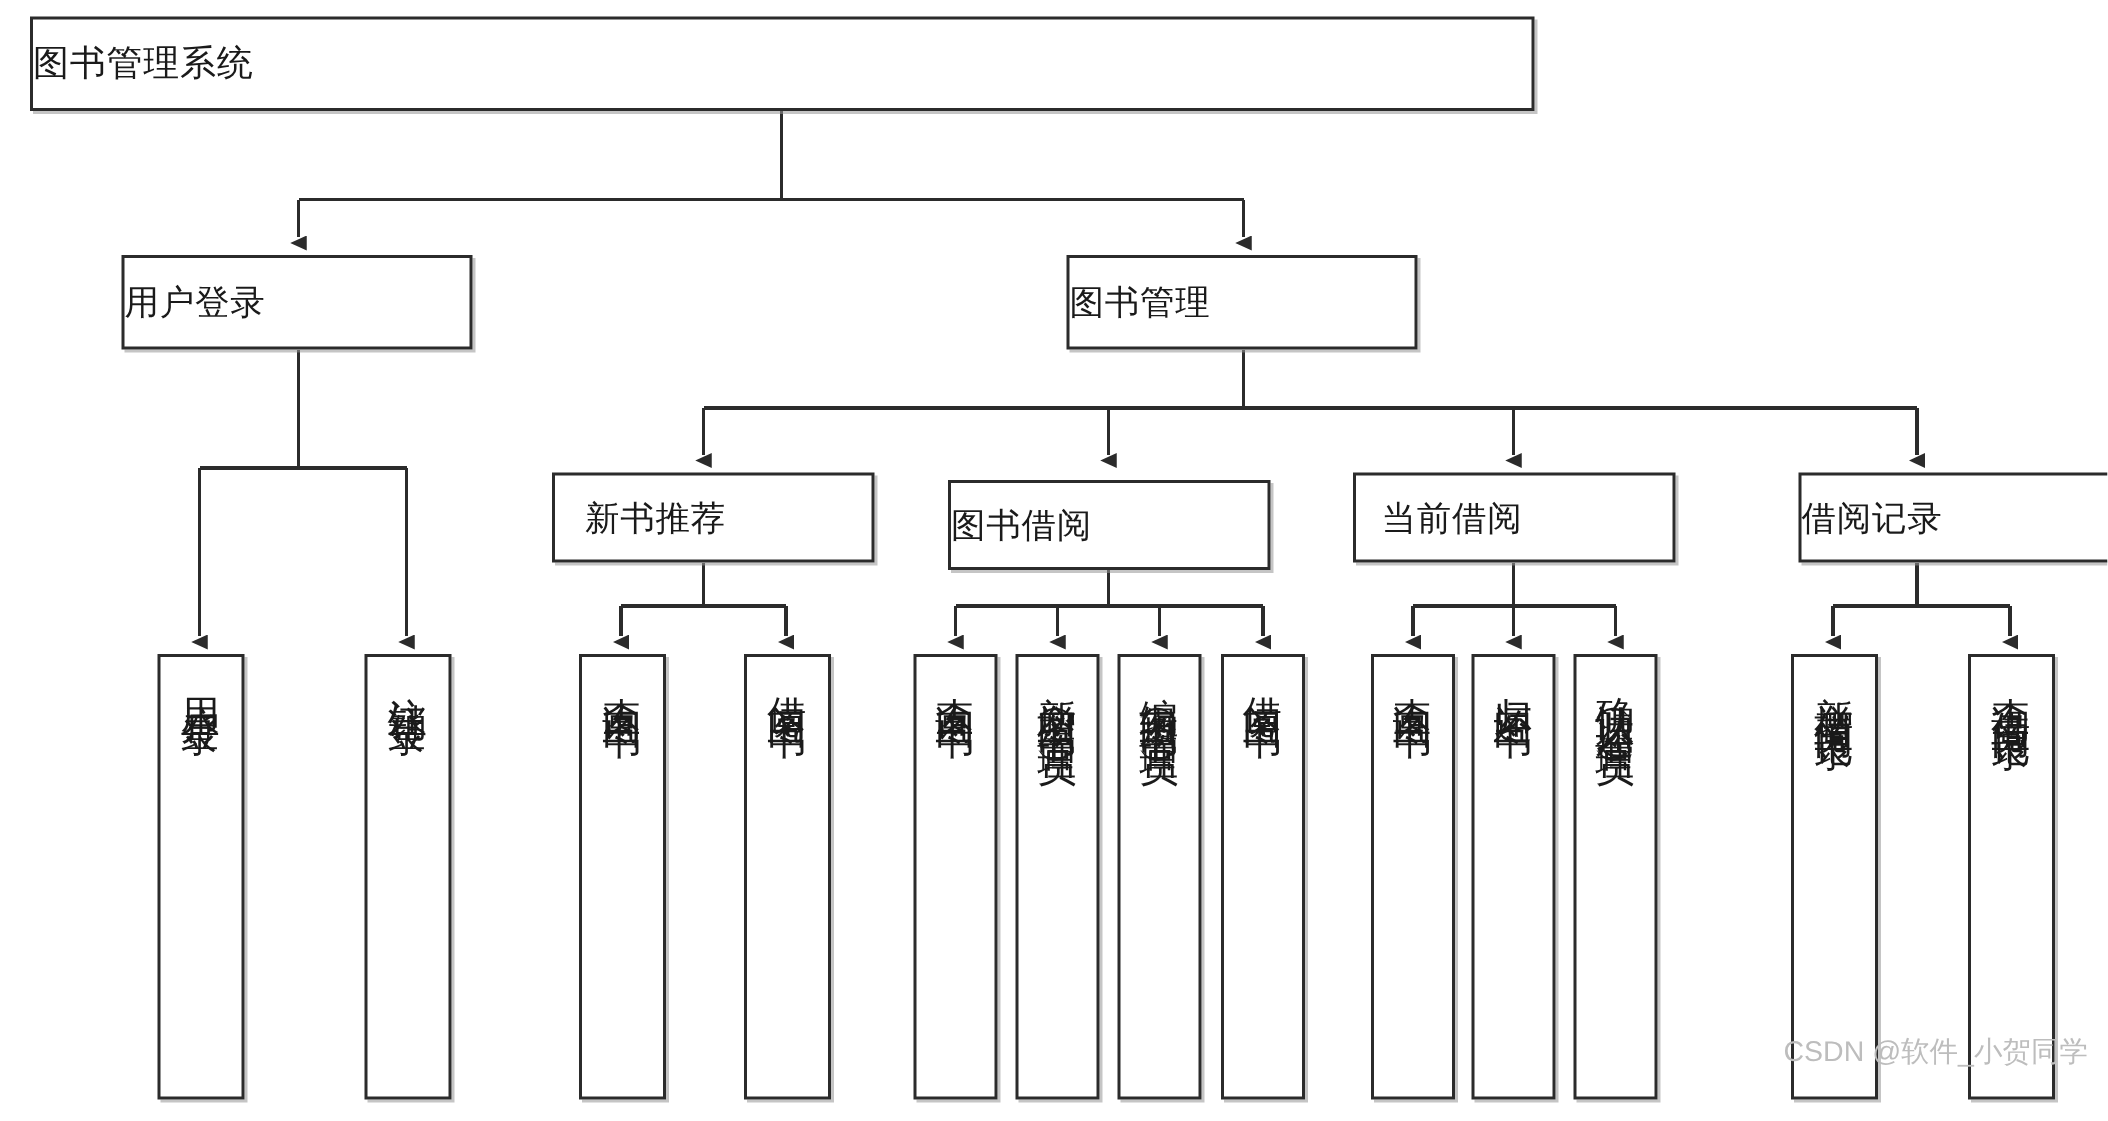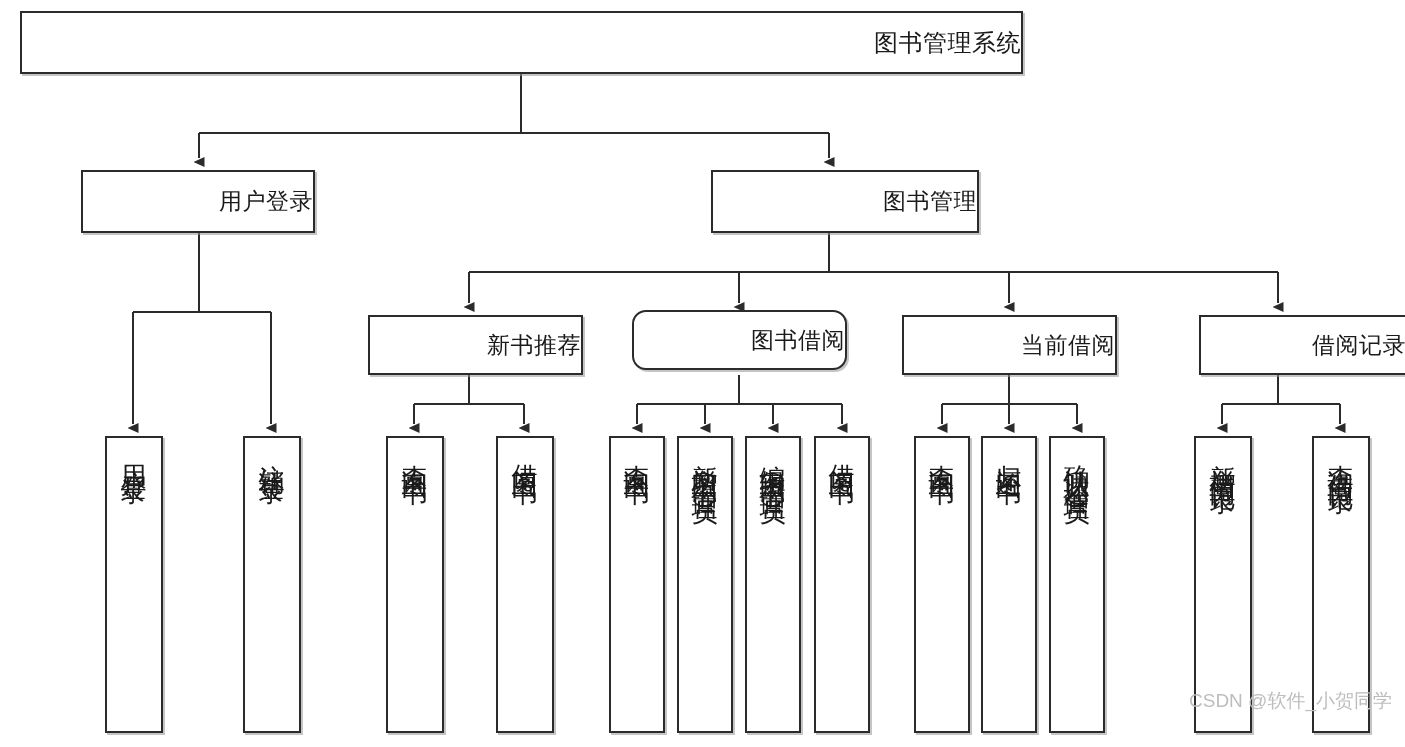--- a/index.html
+++ b/index.html
@@ -27,21 +27,21 @@
     pointer-events: none;
   }
   .node {
     position: absolute;
     box-sizing: border-box;
     background: #ffffff;
     border: 2px solid #2b2b2b;
     box-shadow: 2px 2px 0 rgba(150,150,150,0.55);
     display: flex;
     align-items: center;
-    justify-content: flex-end;
+    justify-content: flex-start;
     color: #1a1a1a;
     z-index: 2;
   }
   .node .lbl {
     display: block;
     text-align: center;
     line-height: 1.05;
     white-space: nowrap;
   }
   
@@ -132,28 +132,28 @@
     </g>
   </svg>
 
   <div class="node h root" style="left:20px; top:11px; width:1003px; height:63px;">
     <span class="lbl">图书管理系统</span>
   </div>
 
   <div class="node h" style="left:81px; top:170px; width:234px; height:63px;">
     <span class="lbl">用户登录</span>
   </div>
-  <div class="node h" style="left:711px; top:170px; width:268px; height:63px;">
+  <div class="node h" style="left:711px; top:170px; width:234px; height:63px;">
     <span class="lbl">图书管理</span>
   </div>
 
   <div class="node h" style="left:368px; top:315px; width:215px; height:60px;padding-left:20px;">
     <span class="lbl">新书推荐</span>
   </div>
-  <div class="node h" style="left:632px; top:310px; width:215px; height:60px;border-radius:14px;">
+  <div class="node h" style="left:632px; top:320px; width:215px; height:60px;">
     <span class="lbl">图书借阅</span>
   </div>
   <div class="node h" style="left:902px; top:315px; width:215px; height:60px;padding-left:17px;">
     <span class="lbl">当前借阅</span>
   </div>
   <div class="node h" style="left:1172px; top:315px; width:209px; height:60px;margin-left:27px;">
     <span class="lbl">借阅记录</span>
   </div>
 
   <div class="node v" style="left:105px; top:436px; width:58px; height:297px;">

